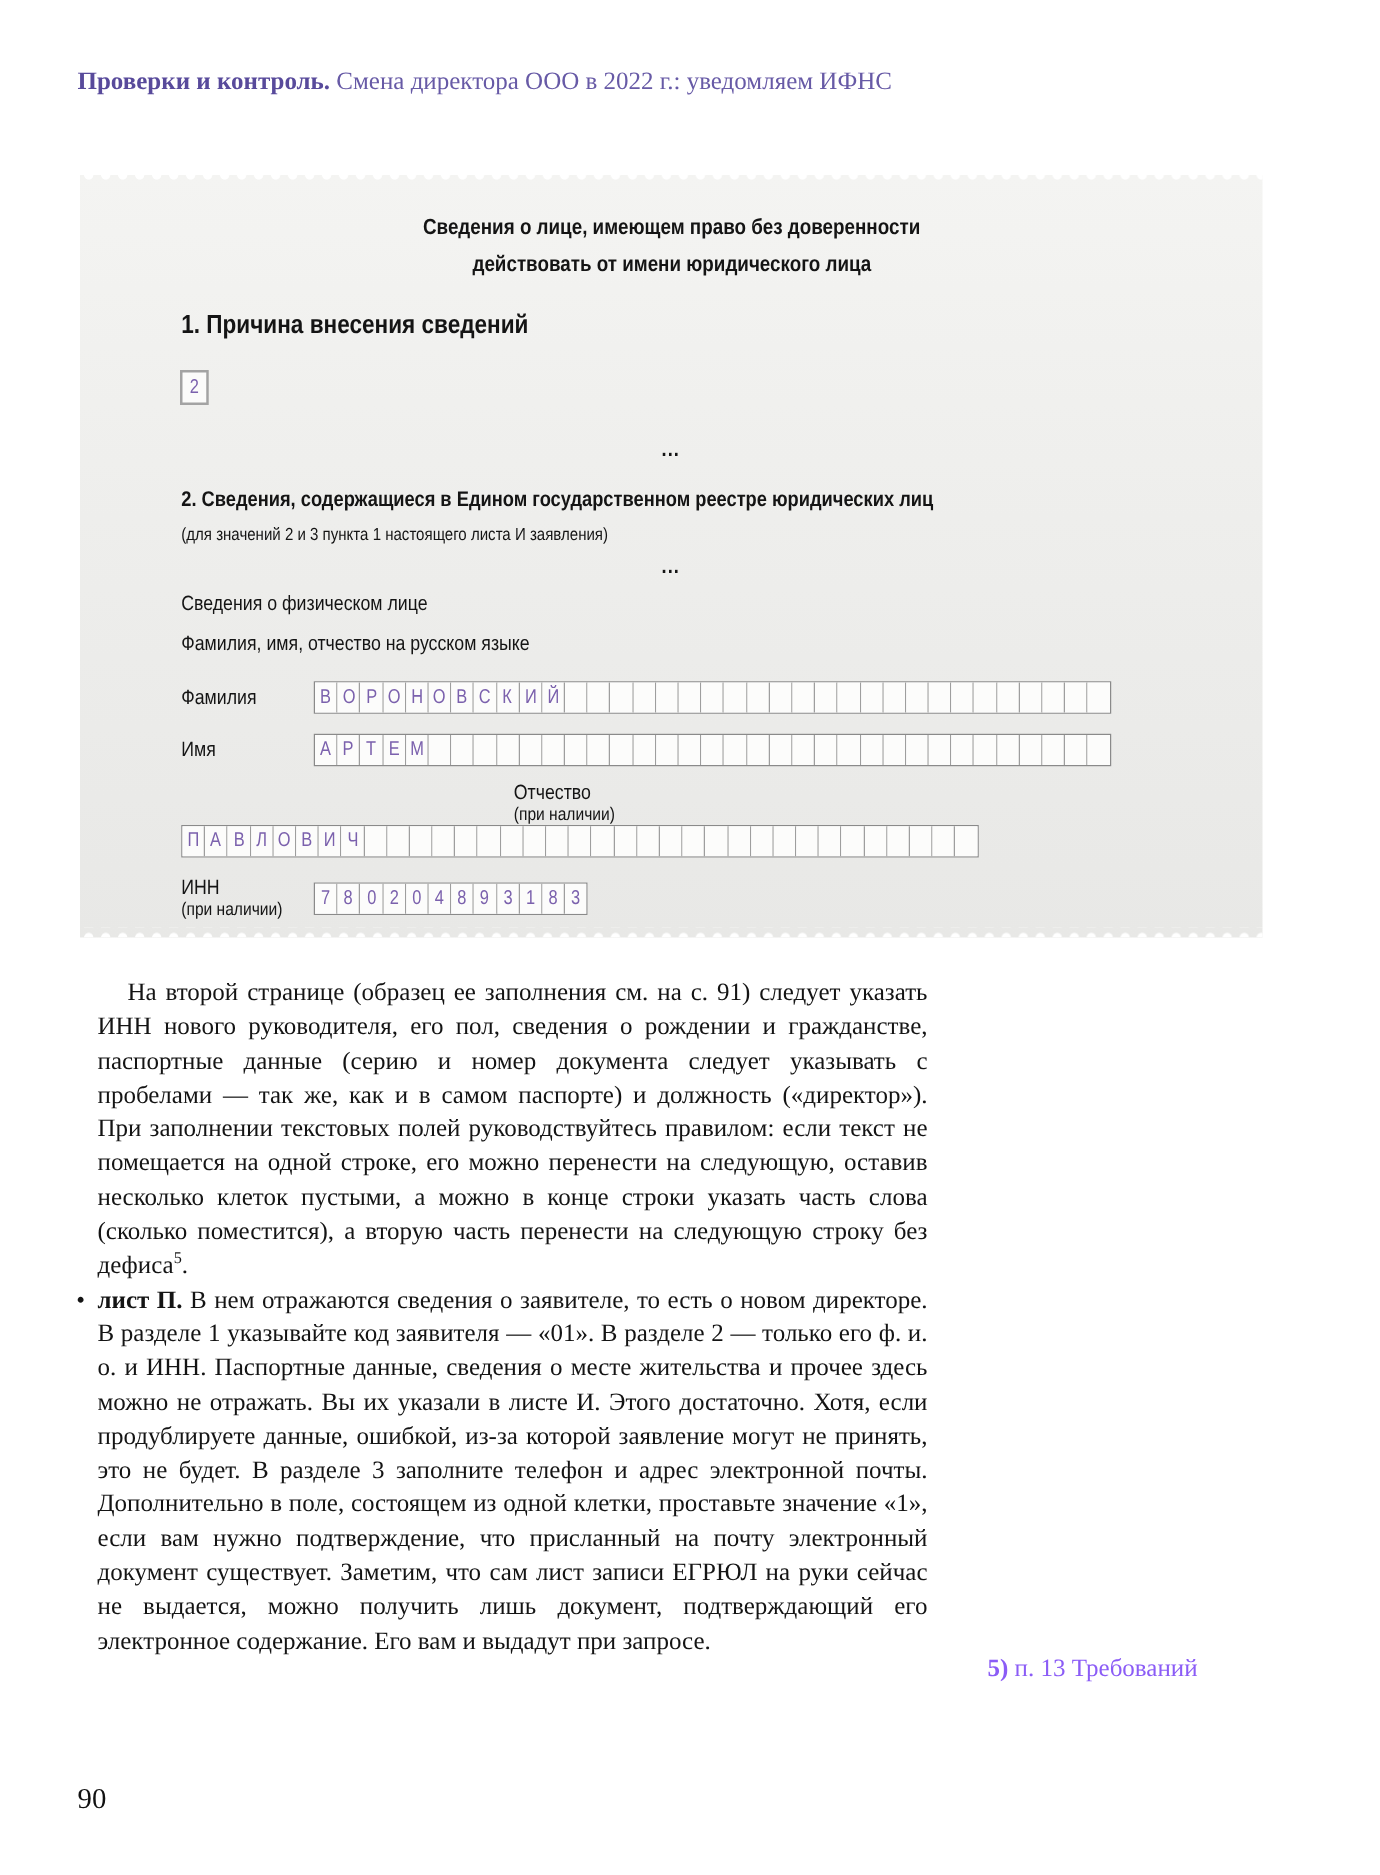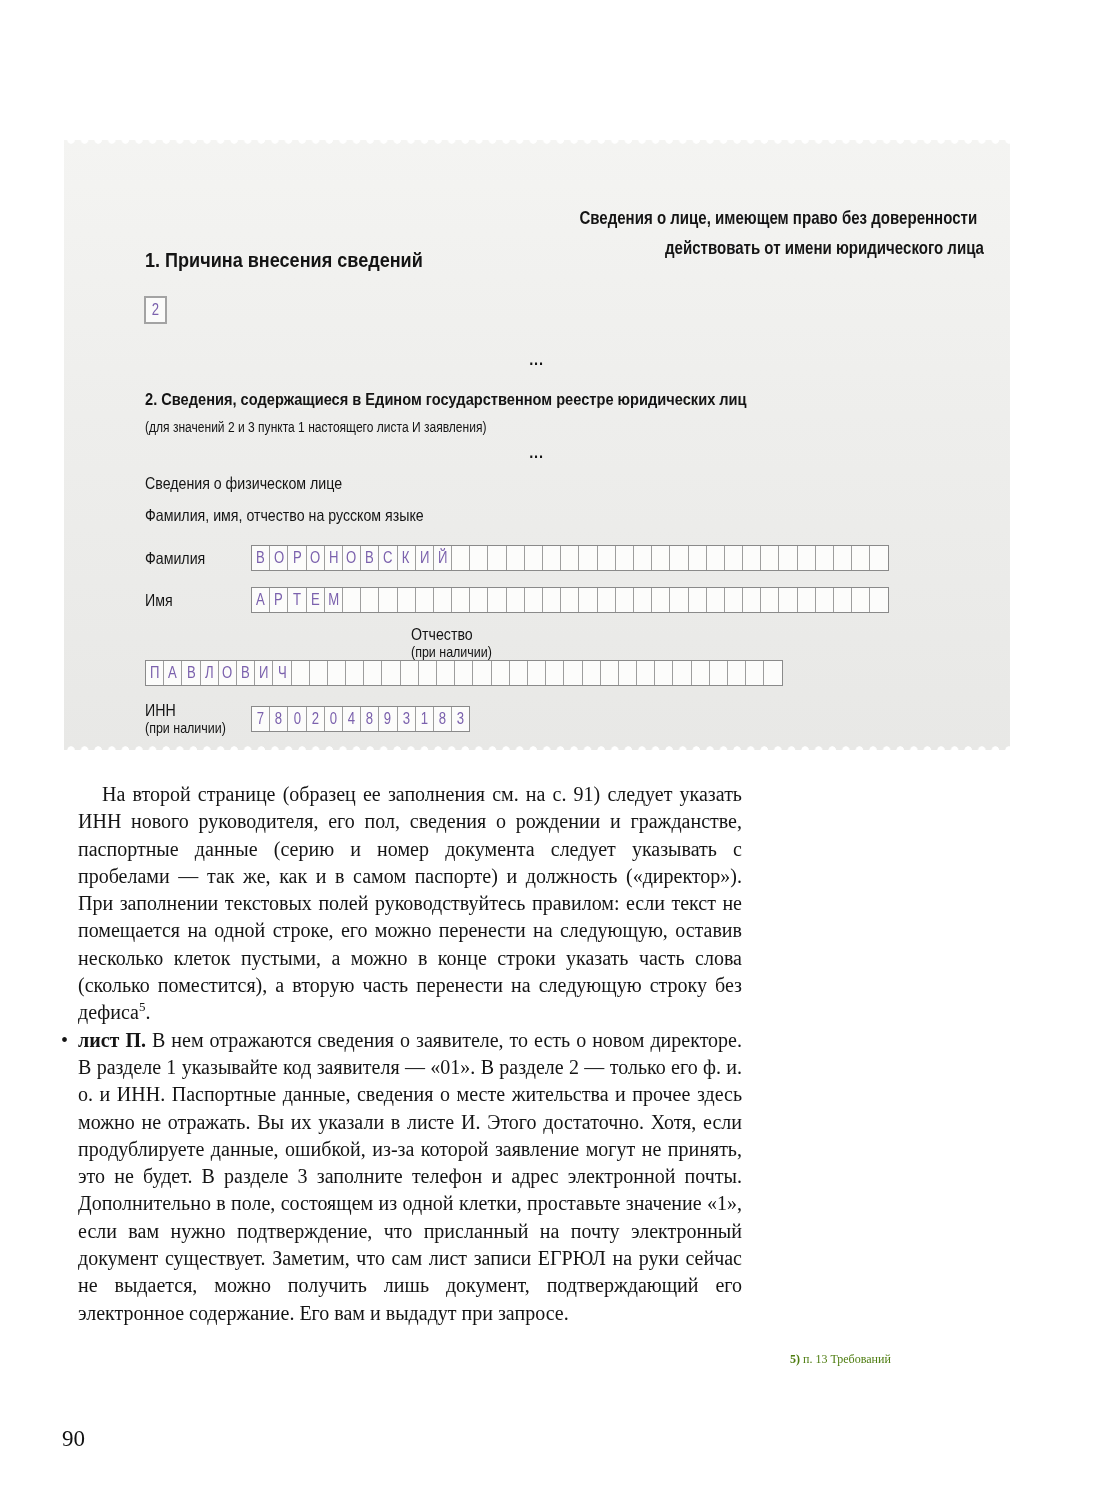--- a/index.html
+++ b/index.html
@@ -18,22 +18,22 @@
   .formbox::before{content:"";position:absolute;left:0;right:0;top:0;height:8px;
            background-image:radial-gradient(circle at 7px 0px,#ffffff 3.4px,rgba(255,255,255,0) 4px);
            background-size:13.6px 8px;background-repeat:repeat-x;}
   .formbox::after{content:"";position:absolute;left:0;right:0;bottom:0;height:8px;
            background-image:radial-gradient(circle at 7px 8px,#ffffff 3.4px,rgba(255,255,255,0) 4px);
            background-size:13.6px 8px;background-repeat:repeat-x;}
 
   .cn{display:inline-block;transform:scaleX(0.86);transform-origin:0 50%;white-space:nowrap;}
   .cnc{display:inline-block;transform:scaleX(0.86);transform-origin:50% 50%;white-space:nowrap;}
 
-  .f-title{position:absolute;left:0;right:0;top:26px;text-align:right;
-           font-weight:700;font-size:17.5px;line-height:30px;margin-top:37px;}
+  .f-title{position:absolute;left:0;right:0;top:26px;text-align:center;
+           font-weight:700;font-size:17.5px;line-height:30px;}
   .f-s1head{position:absolute;left:81px;top:108px;font-weight:700;font-size:21px;}
   .f-check{position:absolute;left:80px;top:156px;width:19px;height:24px;
            border:2px solid #a3a3a3;background:#fbfbfa;color:#7b61ad;
            display:flex;align-items:center;justify-content:center;font-size:16px;}
   .f-options{position:absolute;left:119px;top:143px;font-size:16.5px;line-height:29px;}
   .f-dots{position:absolute;left:0;right:0;text-align:center;font-weight:700;font-size:17px;letter-spacing:1px;}
   .f-s2head{position:absolute;left:81px;top:250px;font-weight:700;font-size:17px;}
   .f-s2sub{position:absolute;left:81px;top:279px;font-size:14px;}
   .f-person{position:absolute;left:81px;top:334px;font-size:16.5px;}
   .f-fio{position:absolute;left:81px;top:366px;font-size:16.5px;}
@@ -52,30 +52,35 @@
   .article{position:absolute;left:78px;top:781px;width:664px;
            font-size:20px;line-height:27.3px;text-align:justify;color:#141414;}
   .article p{margin:0;padding:0;}
   .p-indent{text-indent:24px;}
   .p-bullet{position:relative;}
   .p-bullet .bullet{position:absolute;left:-17px;top:0;text-indent:0;}
   .p-bullet .blead{font-weight:700;}
   sup.ref{font-size:13px;line-height:0;}
 
   
-  .footnote{position:absolute;left:790px;top:1352px;font-size:12px;color:#4d7c0f;white-space:nowrap;}
+  .footnote{position:absolute;left:790px;top:1324px;font-size:20px;color:#8b5cf6;white-space:nowrap;}
   .footnote .fmark{font-weight:700;}
 
   .pagenum{position:absolute;left:62px;top:1426px;font-size:23px;color:#111111;}
 </style>
 </head>
 <body>
 
 <div id="page">
 
+  <div class="runhead">
+    <span class="lead">Проверки и контроль.</span>
+    <span> </span>
+    <span class="rest">Смена директора ООО в 2022 г.: уведомляем ИФНС</span>
+  </div>
 
   <div class="formbox">
 
     <div class="f-title">
       <span class="cnc">Сведения о лице, имеющем право без доверенности</span><br>
       <span class="cnc">действовать от имени юридического лица</span>
     </div>
 
     <div class="f-s1head">
       <span class="cn">1. Причина внесения сведений</span>

